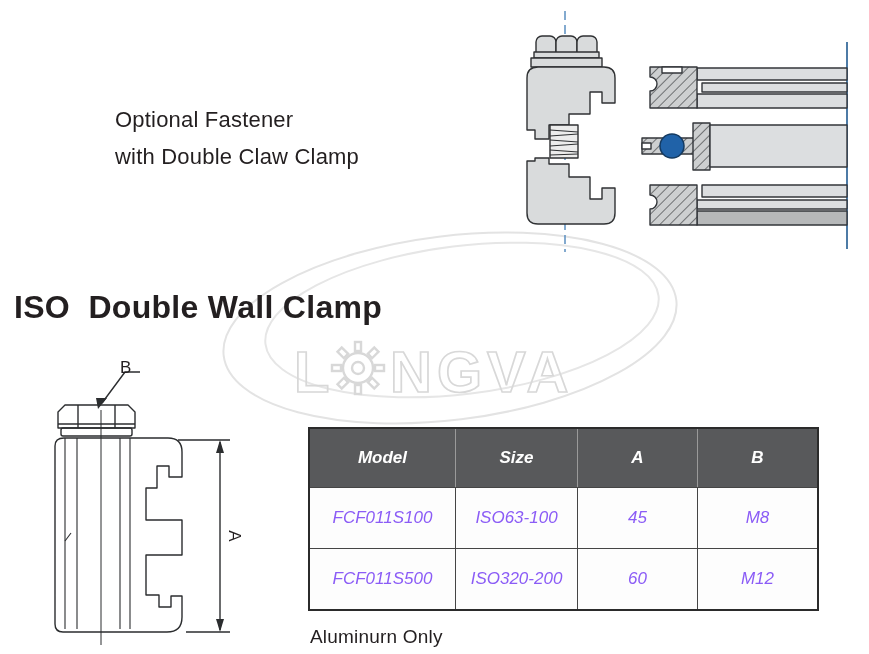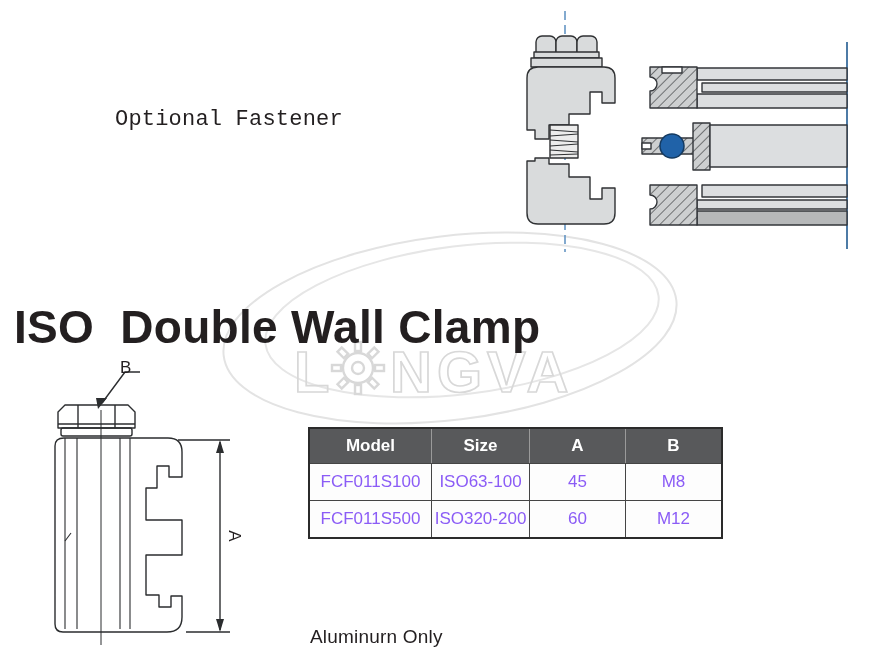--- a/index.html
+++ b/index.html
@@ -11,42 +11,42 @@
 
   
   #wm-ellipses { position:absolute; left:0; top:0; z-index:0; }
   #wm-text { position:absolute; left:286px; top:330px; z-index:0; }
 
   
   .annotation {
     position:absolute; left:88px; top:101px; z-index:2;
     font-size:22px; line-height:37px; font-weight:500; letter-spacing:0.2px;
   }
-  .ann-indent { margin-left:27px;font-family:Liberation Mono, monospace; }
+  .ann-indent { margin-left:27px; }
 
   
   .page-title {
-    position:absolute; left:14px; top:300px; z-index:2;
-    font-size:46px; font-weight:600; white-space:pre; letter-spacing:0.3px;
+    position:absolute; left:14px; top:289px; z-index:2;
+    font-size:32px; font-weight:600; white-space:pre; letter-spacing:0.3px;
   }
 
   
   #clamp-assembly { position:absolute; left:503px; top:8px; z-index:2; }
   #flange-section { position:absolute; left:638px; top:18px; z-index:2; }
   #dim-drawing    { position:absolute; left:28px;  top:348px; z-index:2; }
 
   
   .spec-table {
     position:absolute; left:308px; top:427px; z-index:2;
     border-collapse:collapse; table-layout:fixed;
     border:2px solid #2b2b2b; background:#fdfdfd;
     font-size:17px;
   }
   .spec-table th, .spec-table td {
-    border:1px solid #454545; text-align:center; padding:0;
+    border:1px solid #454545; text-align:center; padding:12px;font-style:italic;
   }
   .spec-table th {
     background:#58595b; color:#ffffff; font-weight:700;
     height:34px; border-left:1px solid #9a9a9a; border-right:1px solid #9a9a9a;
   }
   .spec-table td { height:36px; color:#8b5cf6; }
   .spec-table tr.alt td { background:#e9eaea; }
   .c-model { width:121px; }
   .c-size  { width:97px; }
   .c-a     { width:95px; }
@@ -79,20 +79,21 @@
       <rect x="69" y="55" width="6" height="9" transform="rotate(45 72 38)"></rect>
       <rect x="46" y="35" width="9" height="6" transform="rotate(45 72 38)"></rect>
       <rect x="89" y="35" width="9" height="6" transform="rotate(45 72 38)"></rect>
     </g>
   </g>
   <text x="104" y="62" font-size="58" font-weight="bold" letter-spacing="5" fill="#ffffff" fill-opacity="0" stroke="#d8d8d8" stroke-width="1.7">NGVA</text>
 </svg>
 
 <div class="annotation">
   <div class="ann-indent">Optional Fastener</div>
+  <div class="ann-indent">with Double Claw Clamp</div>
 </div>
 
 <div class="page-title">ISO  Double Wall Clamp</div>
 
 <svg id="clamp-assembly" width="130" height="248" viewBox="0 0 130 248">
   <g stroke="#2f3133" stroke-width="1.4" fill="#d9dbdc" stroke-linejoin="round">
 
     <line x1="62" y1="3" x2="62" y2="244" stroke="#5b8fc0" stroke-width="1.5" stroke-dasharray="9 5" fill="none"></line>
 
     <g>

